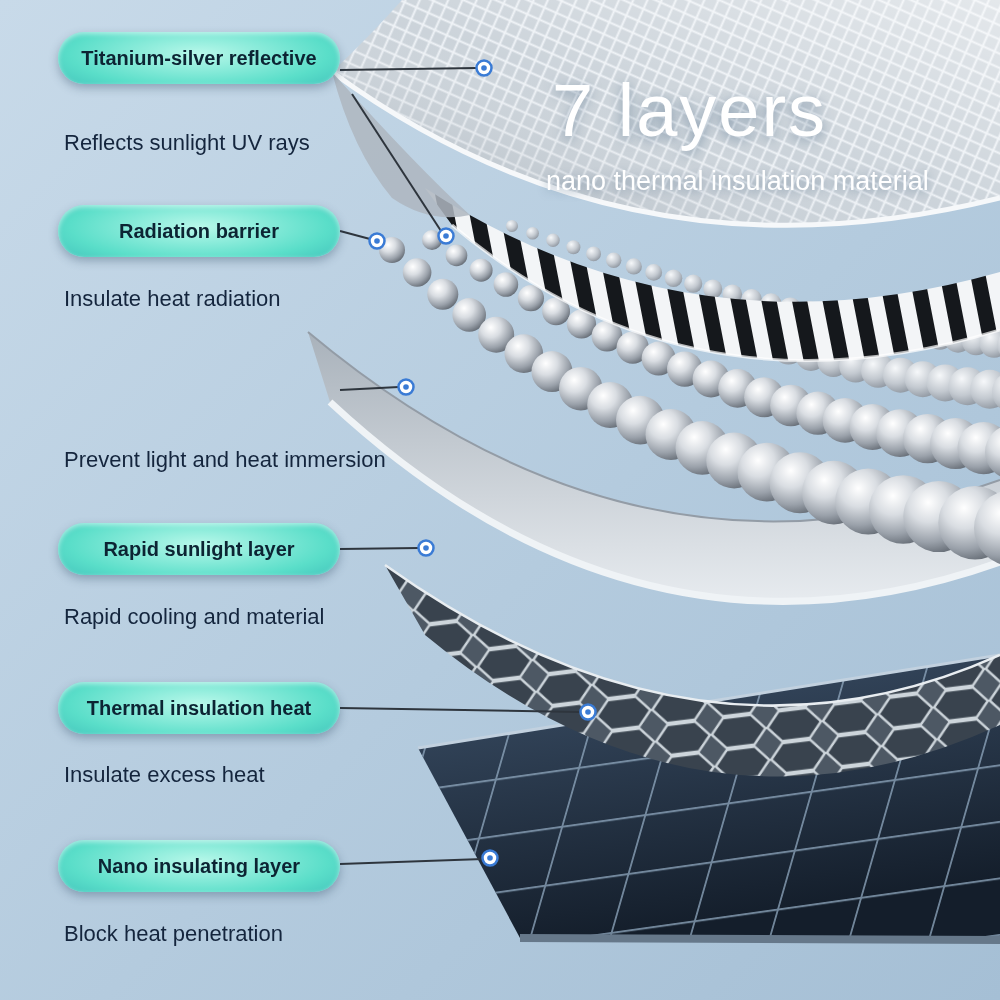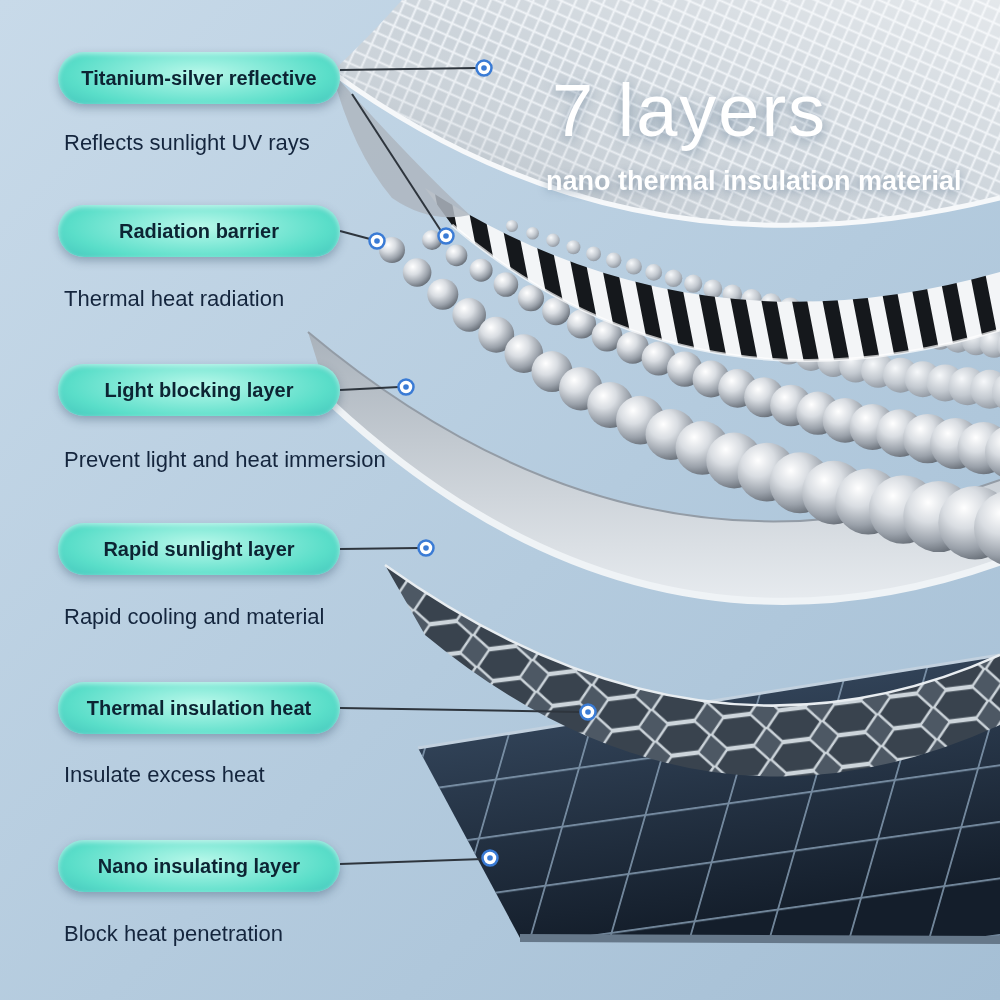--- a/index.html
+++ b/index.html
@@ -5,21 +5,21 @@
   *{margin:0;padding:0;box-sizing:border-box}
   html,body{width:1000px;height:1000px}
   body{font-family:"Liberation Sans",sans-serif;background:#b7cde0}
   .stage{position:relative;width:1000px;height:1000px;overflow:hidden;
          background:linear-gradient(135deg,#c8dae9 0%,#b4cbde 55%,#a5bfd5 100%)}
   .art,.leads{position:absolute;left:0;top:0;width:1000px;height:1000px}
   .art{z-index:1}
   .leads{z-index:3}
   .heading{position:absolute;z-index:4;left:552px;top:68px;color:#fff;font-weight:normal;
            font-size:74px;letter-spacing:2px;text-shadow:0 3px 12px rgba(70,100,130,.55)}
-  .subheading{position:absolute;z-index:4;left:546px;top:166px;color:#fff;font-weight:bold;
+  .subheading{position:absolute;z-index:4;left:546px;top:166px;color:#fff;font-weight:normal;
            font-size:27px;white-space:nowrap;text-shadow:0 2px 8px rgba(70,100,130,.5)}
   .pill{position:absolute;z-index:4;left:58px;width:282px;height:52px;border-radius:26px;
         display:flex;align-items:center;justify-content:center;padding:0 10px;
         background:radial-gradient(120% 170% at 50% 42%, #b8f8ea 0%, #5adec9 38%, #1b9aa6 82%, #0b6a74 100%);
         box-shadow:0 4px 10px rgba(40,70,95,.35), inset 0 2px 5px rgba(255,255,255,.55)}
   .pill span{font-size:20px;font-weight:bold;color:#0c2433}
   .desc{position:absolute;z-index:4;left:64px;font-size:22px;font-weight:normal;color:#14253d}
 </style>
 </head>
 <body>
@@ -237,33 +237,30 @@
       <g>
           <circle cx="490" cy="858" r="7.5" fill="#ffffff" stroke="#3a7bd5" stroke-width="2.5"></circle>
           <circle cx="490" cy="858" r="2.8" fill="#3a7bd5"></circle>
         </g>
     </g>
   </svg>
 
   <div class="heading">7 layers</div>
   <div class="subheading">nano thermal insulation material</div>
 
-  <div class="pill" style="top:52px">
+  <div class="pill" style="top:32px">
       <span>Titanium-silver reflective</span>
     </div>
   <div class="desc" style="top:130px">Reflects sunlight UV rays</div>
 
   <div class="pill" style="top:205px">
       <span>Radiation barrier</span>
     </div>
-  <div class="desc" style="top:286px">Thermal heat radiation</div>
-
-  <div class="pill" style="top:364px">
-      <span>Light blocking layer</span>
-    </div>
+  <div class="desc" style="top:286px">Insulate heat radiation</div>
+
   <div class="desc" style="top:447px">Prevent light and heat immersion</div>
 
   <div class="pill" style="top:523px">
       <span>Rapid sunlight layer</span>
     </div>
   <div class="desc" style="top:604px">Rapid cooling and material</div>
 
   <div class="pill" style="top:682px">
       <span>Thermal insulation heat</span>
     </div>

